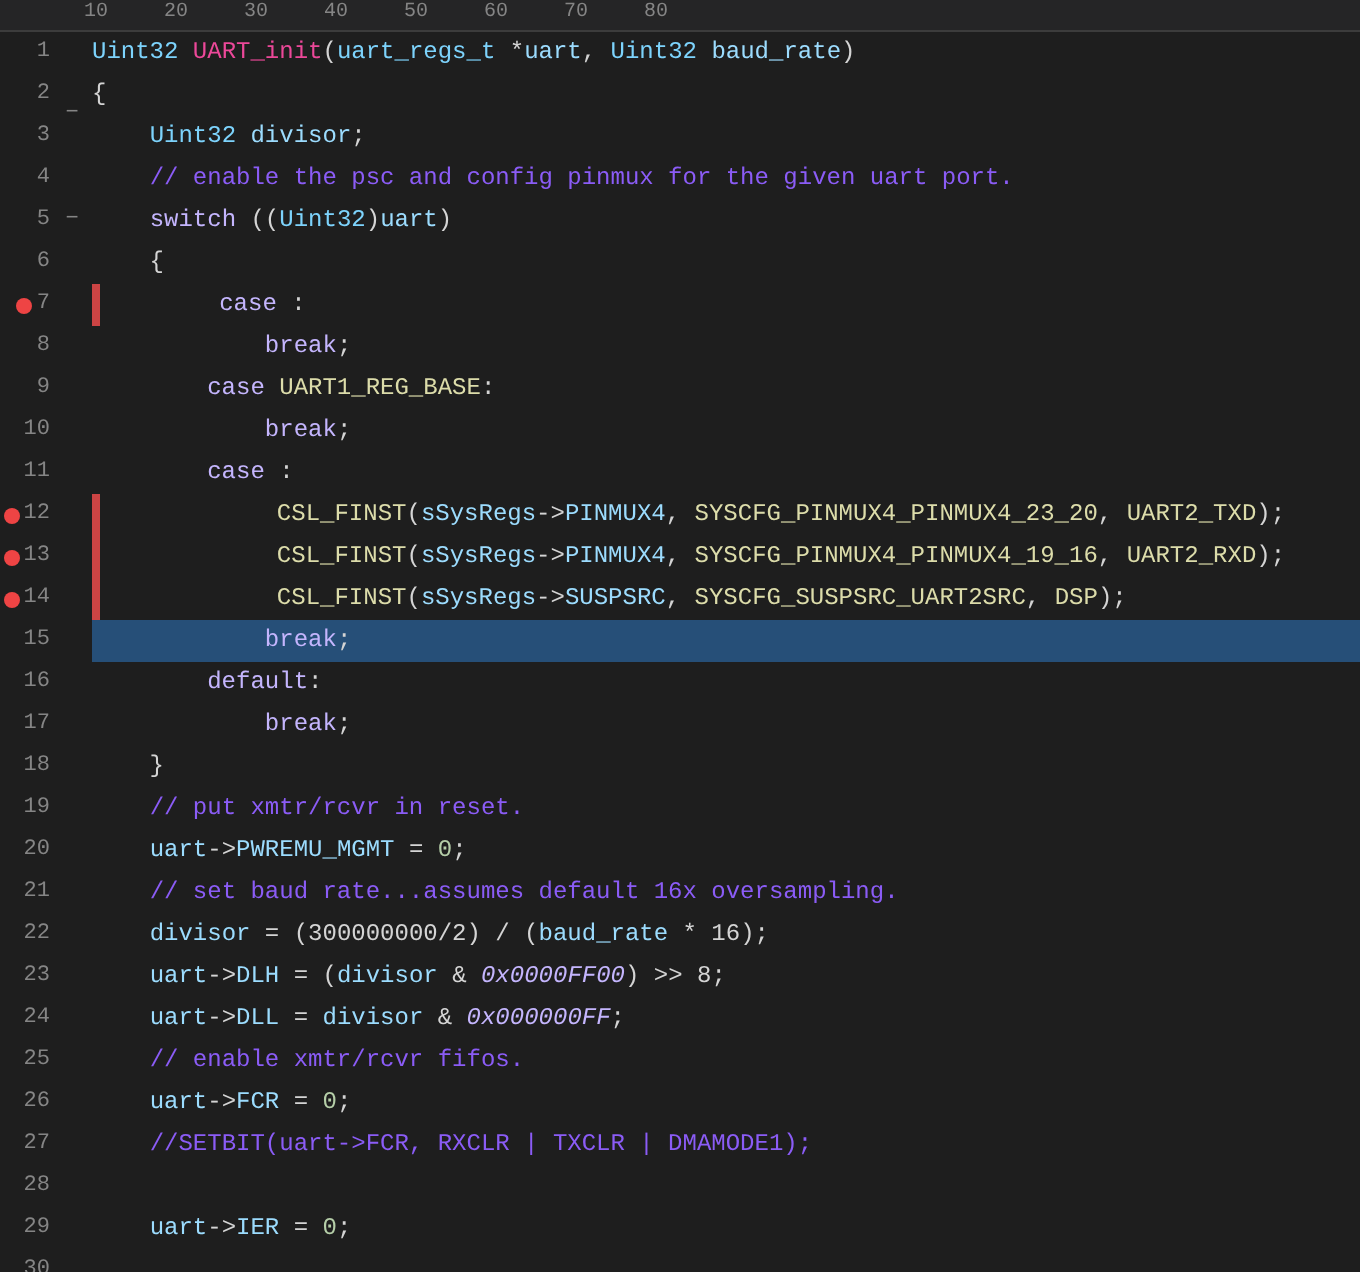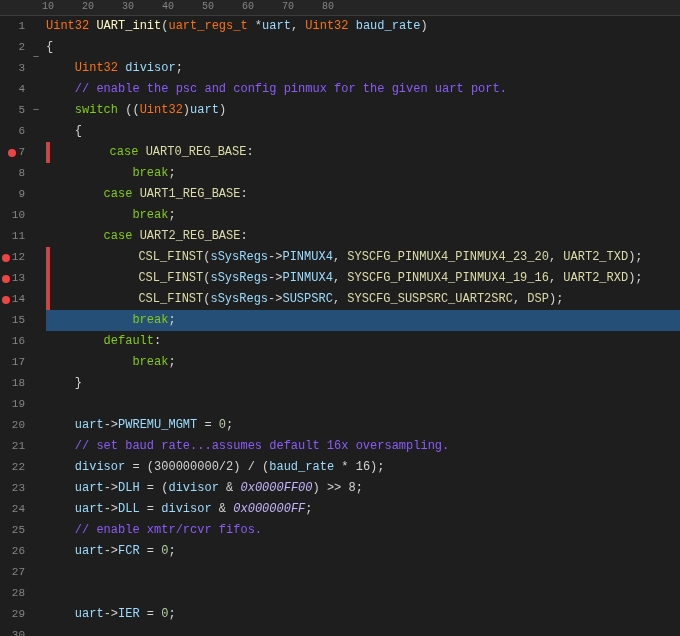--- a/index.html
+++ b/index.html
@@ -18,23 +18,23 @@
       white-space: pre;
       line-height: 21px;
       font-size: 12px;
       display: flex;
       align-items: center;
     }
     .line.highlighted {
       background: #264f78;
     }
     
-    .kw { color: #84cc16; }        
-    .type { color: #f97316; }      
-    .fn { color: #fef9c3; }       
+    .kw { color: #c4b5fd; }        
+    .type { color: #7dd3fc; }      
+    .fn { color: #ec4899; }       
     .num { color: #b5cea8; }       
     .cmt { color: #8b5cf6; }      
     .var { color: #9cdcfe; }       
     .macro { color: #dcdcaa; }     
     .hex { color: #c4b5fd; font-style: italic; }       
     .plain { color: #d4d4d4; }
     .red-marker {
       width: 4px;
       background: #cc4444;
       height: 21px;
@@ -206,38 +206,38 @@
         <div class="fold-cell"></div>
       </div>
 
     <div class="code-content" id="code-content">
         <div class="line"><span class="type">Uint32</span><span class="plain"> </span><span class="fn">UART_init</span><span class="plain">(</span><span class="type">uart_regs_t</span><span class="plain"> *</span><span class="var">uart</span><span class="plain">, </span><span class="type">Uint32</span><span class="plain"> </span><span class="var">baud_rate</span><span class="plain">)</span></div>
         <div class="line"><span class="plain">{</span></div>
         <div class="line"><span class="plain">    </span><span class="type">Uint32</span><span class="plain"> </span><span class="var">divisor</span><span class="plain">;</span></div>
         <div class="line"><span class="plain">    </span><span class="cmt">// enable the psc and config pinmux for the given uart port.</span></div>
         <div class="line"><span class="plain">    </span><span class="kw">switch</span><span class="plain"> ((</span><span class="type">Uint32</span><span class="plain">)</span><span class="var">uart</span><span class="plain">)</span></div>
         <div class="line"><span class="plain">    {</span></div>
-        <div class="line"><span class="red-marker"></span><span class="plain">        </span><span class="kw">case</span><span class="plain"> </span><span class="macro">UART0_REG_BASE</span><span class="plain">:</span></div>
+        <div class="line"><span class="red-marker"></span><span class="plain">        </span><span class="kw">case</span><span class="plain"> </span><span class="plain">:</span></div>
         <div class="line"><span class="plain">            </span><span class="kw">break</span><span class="plain">;</span></div>
         <div class="line"><span class="plain">        </span><span class="kw">case</span><span class="plain"> </span><span class="macro">UART1_REG_BASE</span><span class="plain">:</span></div>
         <div class="line"><span class="plain">            </span><span class="kw">break</span><span class="plain">;</span></div>
-        <div class="line"><span class="plain">        </span><span class="kw">case</span><span class="plain"> </span><span class="macro">UART2_REG_BASE</span><span class="plain">:</span></div>
+        <div class="line"><span class="plain">        </span><span class="kw">case</span><span class="plain"> </span><span class="plain">:</span></div>
         <div class="line"><span class="red-marker"></span><span class="plain">            </span><span class="macro">CSL_FINST</span><span class="plain">(</span><span class="var">sSysRegs</span><span class="plain">-&gt;</span><span class="var">PINMUX4</span><span class="plain">, </span><span class="macro">SYSCFG_PINMUX4_PINMUX4_23_20</span><span class="plain">, </span><span class="macro">UART2_TXD</span><span class="plain">);</span></div>
         <div class="line"><span class="red-marker"></span><span class="plain">            </span><span class="macro">CSL_FINST</span><span class="plain">(</span><span class="var">sSysRegs</span><span class="plain">-&gt;</span><span class="var">PINMUX4</span><span class="plain">, </span><span class="macro">SYSCFG_PINMUX4_PINMUX4_19_16</span><span class="plain">, </span><span class="macro">UART2_RXD</span><span class="plain">);</span></div>
         <div class="line"><span class="red-marker"></span><span class="plain">            </span><span class="macro">CSL_FINST</span><span class="plain">(</span><span class="var">sSysRegs</span><span class="plain">-&gt;</span><span class="var">SUSPSRC</span><span class="plain">, </span><span class="macro">SYSCFG_SUSPSRC_UART2SRC</span><span class="plain">, </span><span class="macro">DSP</span><span class="plain">);</span></div>
         <div class="line highlighted"><span class="plain">            </span><span class="kw">break</span><span class="plain">;</span></div>
         <div class="line"><span class="plain">        </span><span class="kw">default</span><span class="plain">:</span></div>
         <div class="line"><span class="plain">            </span><span class="kw">break</span><span class="plain">;</span></div>
         <div class="line"><span class="plain">    }</span></div>
-        <div class="line"><span class="plain">    </span></div>
+        <div class="line"><span class="plain">    </span><span class="cmt">// put xmtr/rcvr in reset.</span></div>
         <div class="line"><span class="plain">    </span><span class="var">uart</span><span class="plain">-&gt;</span><span class="var">PWREMU_MGMT</span><span class="plain"> = </span><span class="num">0</span><span class="plain">;</span></div>
         <div class="line"><span class="plain">    </span><span class="cmt">// set baud rate...assumes default 16x oversampling.</span></div>
         <div class="line"><span class="plain">    </span><span class="var">divisor</span><span class="plain"> = (300000000/2) / (</span><span class="var">baud_rate</span><span class="plain"> * 16);</span></div>
         <div class="line"><span class="plain">    </span><span class="var">uart</span><span class="plain">-&gt;</span><span class="var">DLH</span><span class="plain"> = (</span><span class="var">divisor</span><span class="plain"> &amp; </span><span class="hex">0x0000FF00</span><span class="plain">) &gt;&gt; 8;</span></div>
         <div class="line"><span class="plain">    </span><span class="var">uart</span><span class="plain">-&gt;</span><span class="var">DLL</span><span class="plain"> = </span><span class="var">divisor</span><span class="plain"> &amp; </span><span class="hex">0x000000FF</span><span class="plain">;</span></div>
         <div class="line"><span class="plain">    </span><span class="cmt">// enable xmtr/rcvr fifos.</span></div>
         <div class="line"><span class="plain">    </span><span class="var">uart</span><span class="plain">-&gt;</span><span class="var">FCR</span><span class="plain"> = </span><span class="num">0</span><span class="plain">;</span></div>
-        <div class="line"><span class="plain">    </span></div>
+        <div class="line"><span class="plain">    </span><span class="cmt">//SETBIT(uart-&gt;FCR, RXCLR | TXCLR | DMAMODE1);</span></div>
         <div class="line"><span class="plain">    </span></div>
         <div class="line"><span class="plain">    </span><span class="var">uart</span><span class="plain">-&gt;</span><span class="var">IER</span><span class="plain"> = </span><span class="num">0</span><span class="plain">;</span></div>
       </div>
   </div>
 </div>
 
 </body></html>

